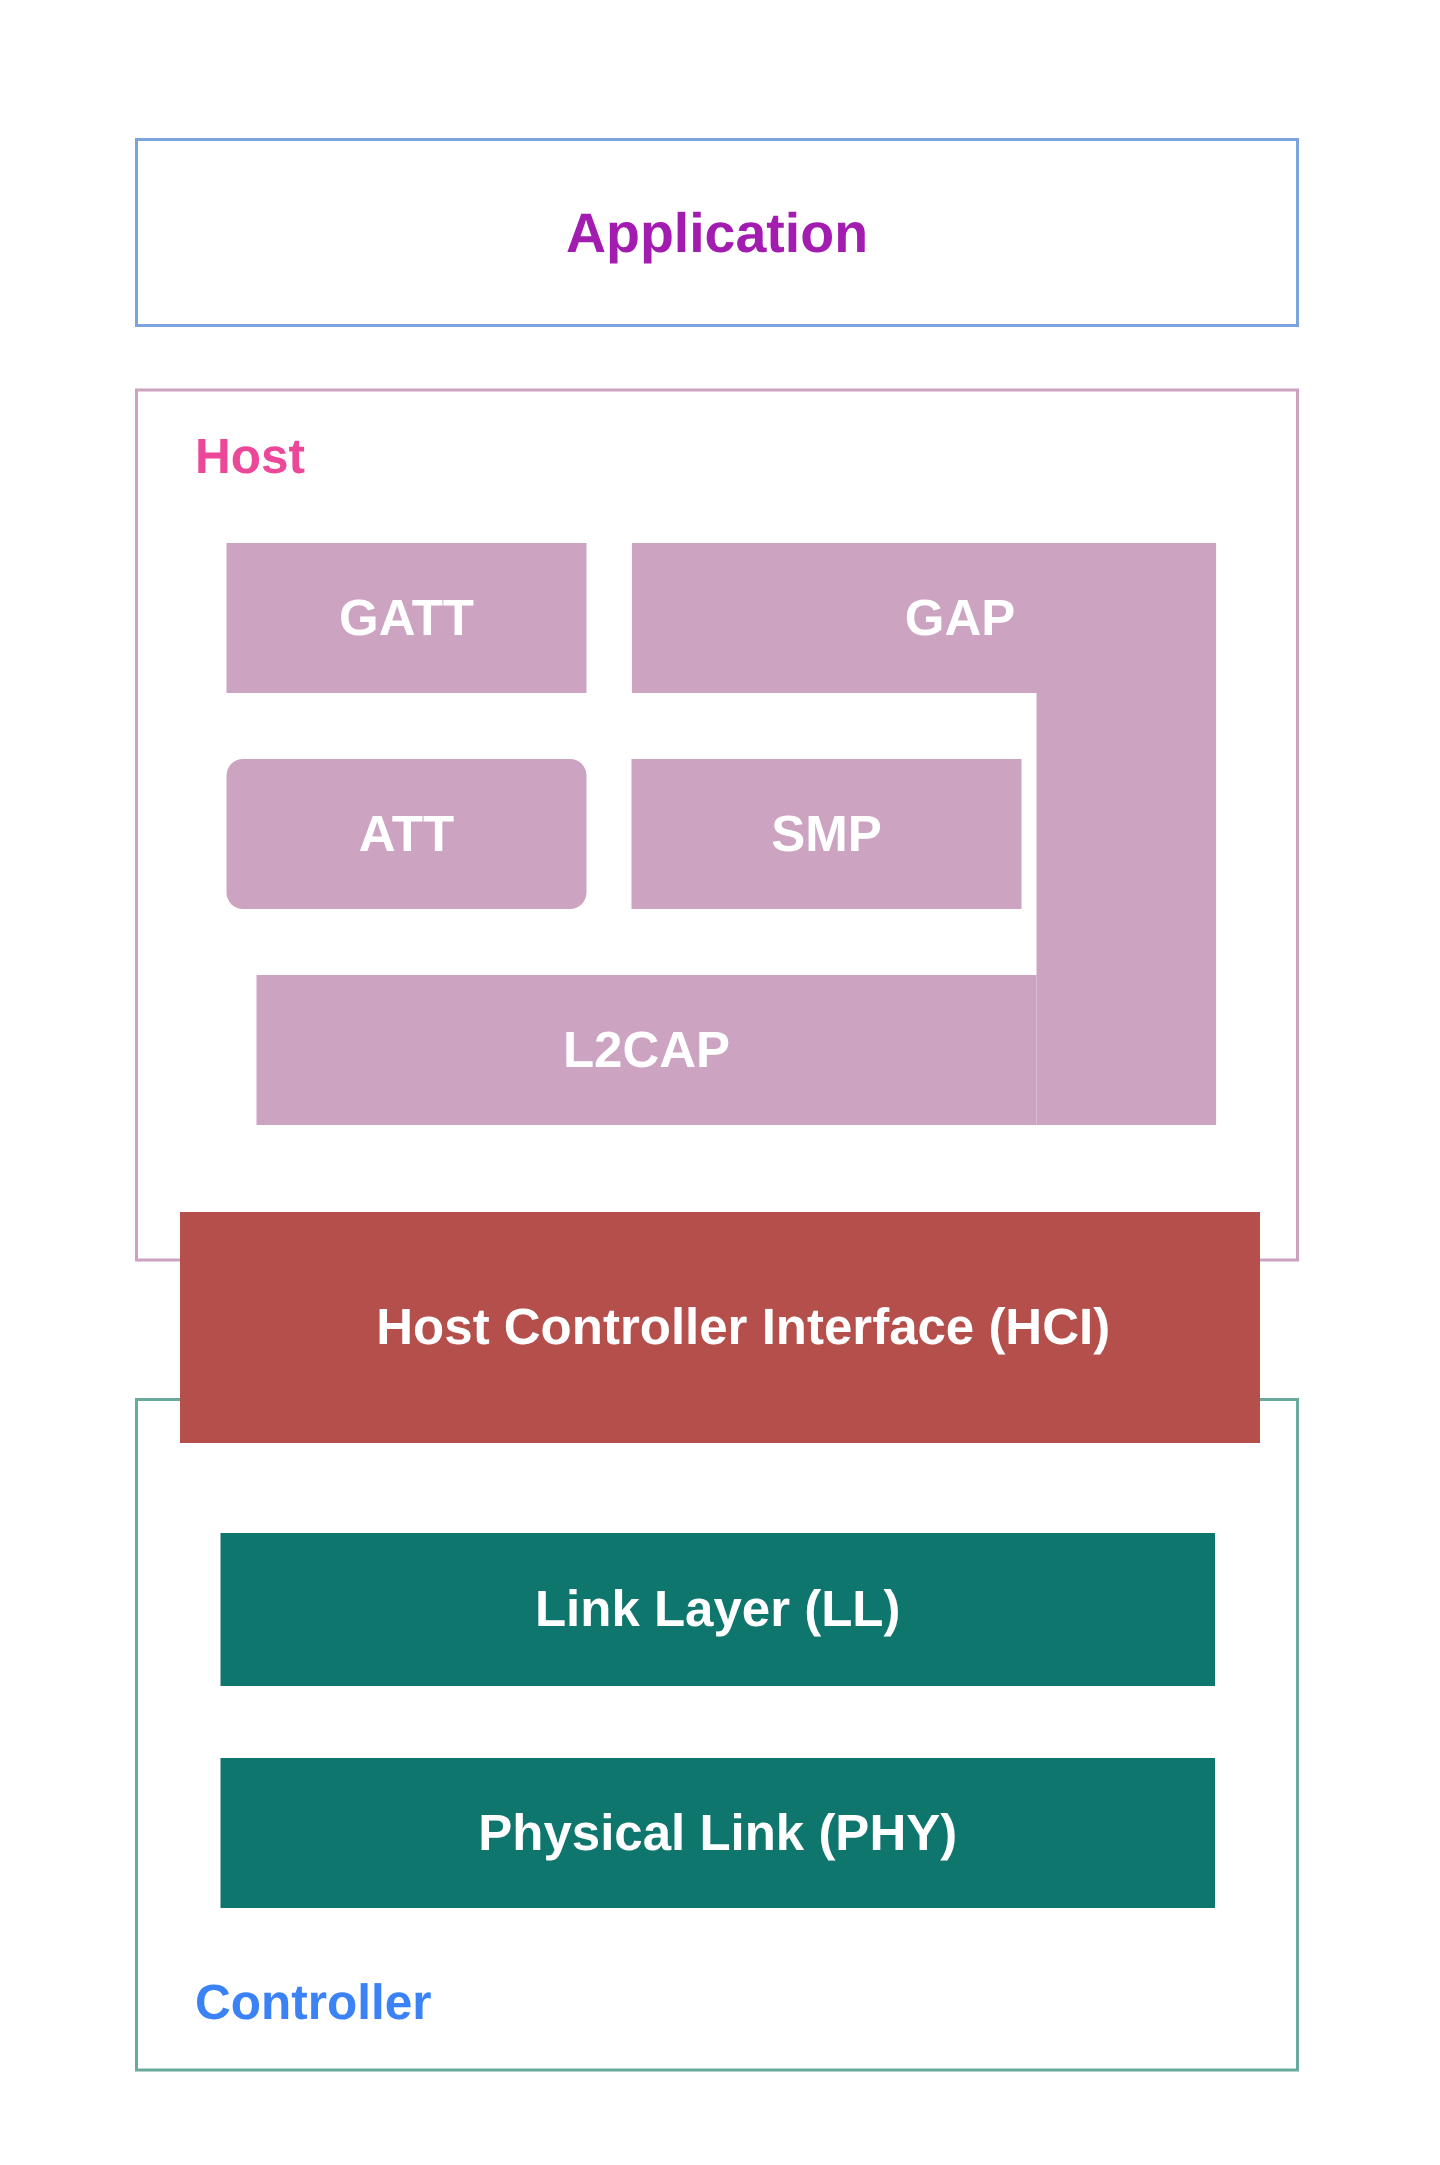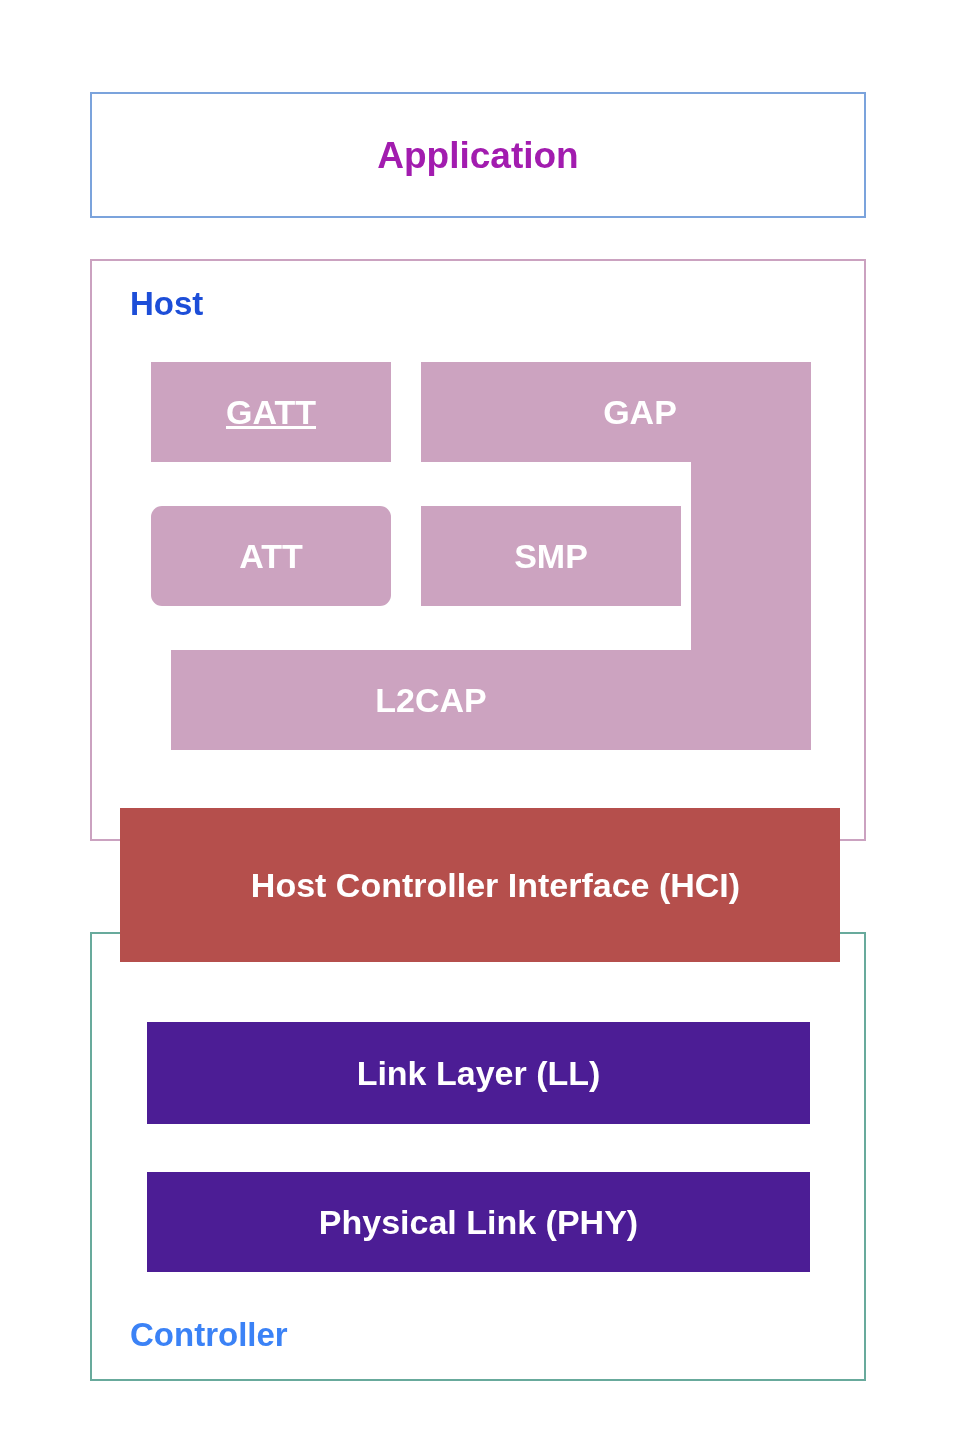--- a/index.html
+++ b/index.html
@@ -52,21 +52,21 @@
     left: 90px; top: 92px;
     width: 776px; height: 126px;
     display: flex;
     align-items: center;
     justify-content: center;
     color: #a21caf;
     font-size: 37px;
   }
   #host-label {
     left: 130px; top: 287px;
-    color: #1d4ed8;
+    color: #ec4899;
   }
   #controller-label {
     left: 130px; top: 1318px;
     color: #3b82f6;
   }
 
   
   .block {
     position: absolute;
     box-sizing: border-box;
@@ -74,23 +74,23 @@
     align-items: center;
     justify-content: center;
     color: #ffffff;
     font-weight: bold;
     font-size: 34px;
     line-height: 1;
     white-space: nowrap;
   }
   .block.host   { background: #cca3c0; }
   .block.hci    { background: #b54f4c; padding-left: 31px; }
-  .block.ctrl   { background: #4c1d95; }
+  .block.ctrl   { background: #0f766e; }
 
-  #block-gatt  { left: 151px; top: 362px;  width: 240px; height: 100px; text-decoration: underline; }
+  #block-gatt  { left: 151px; top: 362px;  width: 240px; height: 100px; }
   #block-att   { left: 151px; top: 506px;  width: 240px; height: 100px; border-radius: 11px; }
   #block-smp   { left: 421px; top: 506px;  width: 260px; height: 100px; }
   #block-l2cap { left: 151px; top: 650px;  width: 520px; height: 100px; margin-left: 20px; }
 
   
   #block-gap {
     left: 421px; top: 362px;
     width: 390px; height: 388px;
     background: #cca3c0;
     clip-path: polygon(0 0, 100% 0, 100% 100%, 69.23% 100%, 69.23% 25.77%, 0 25.77%);

